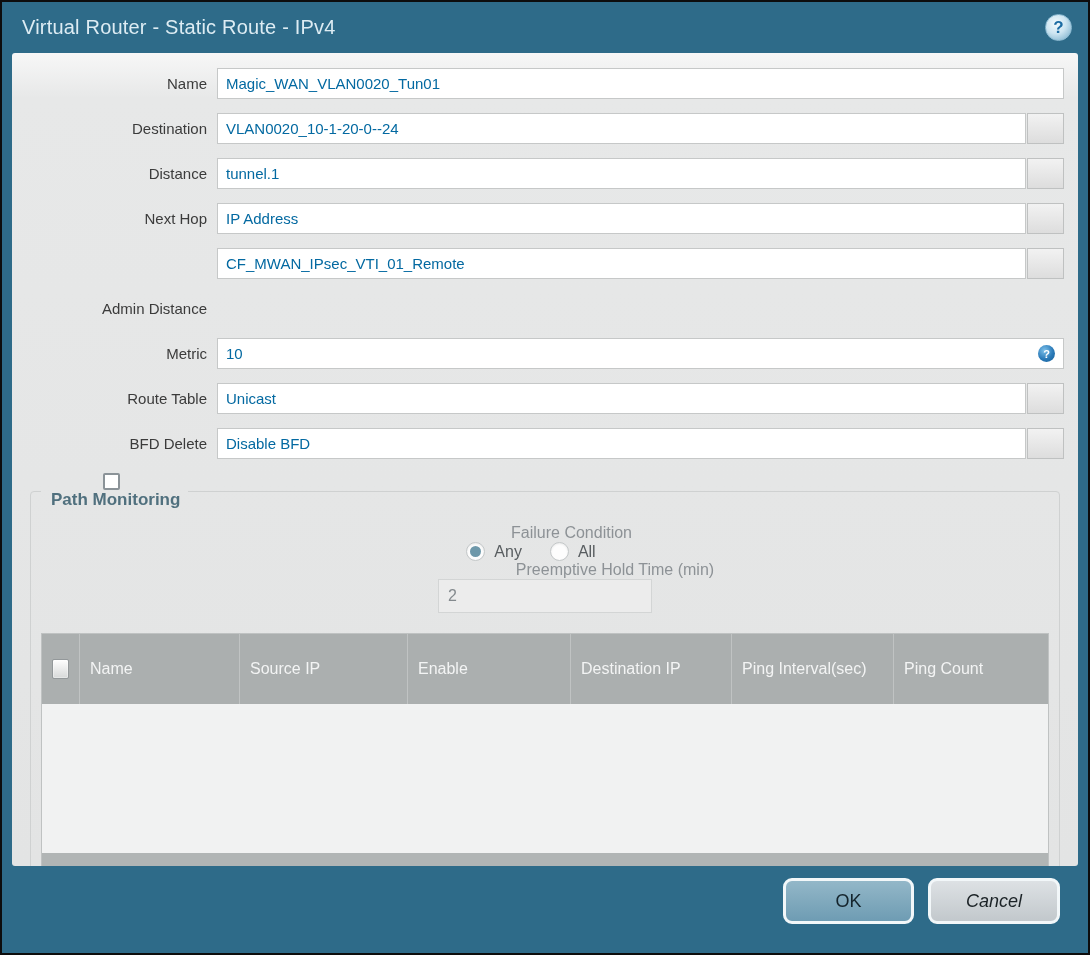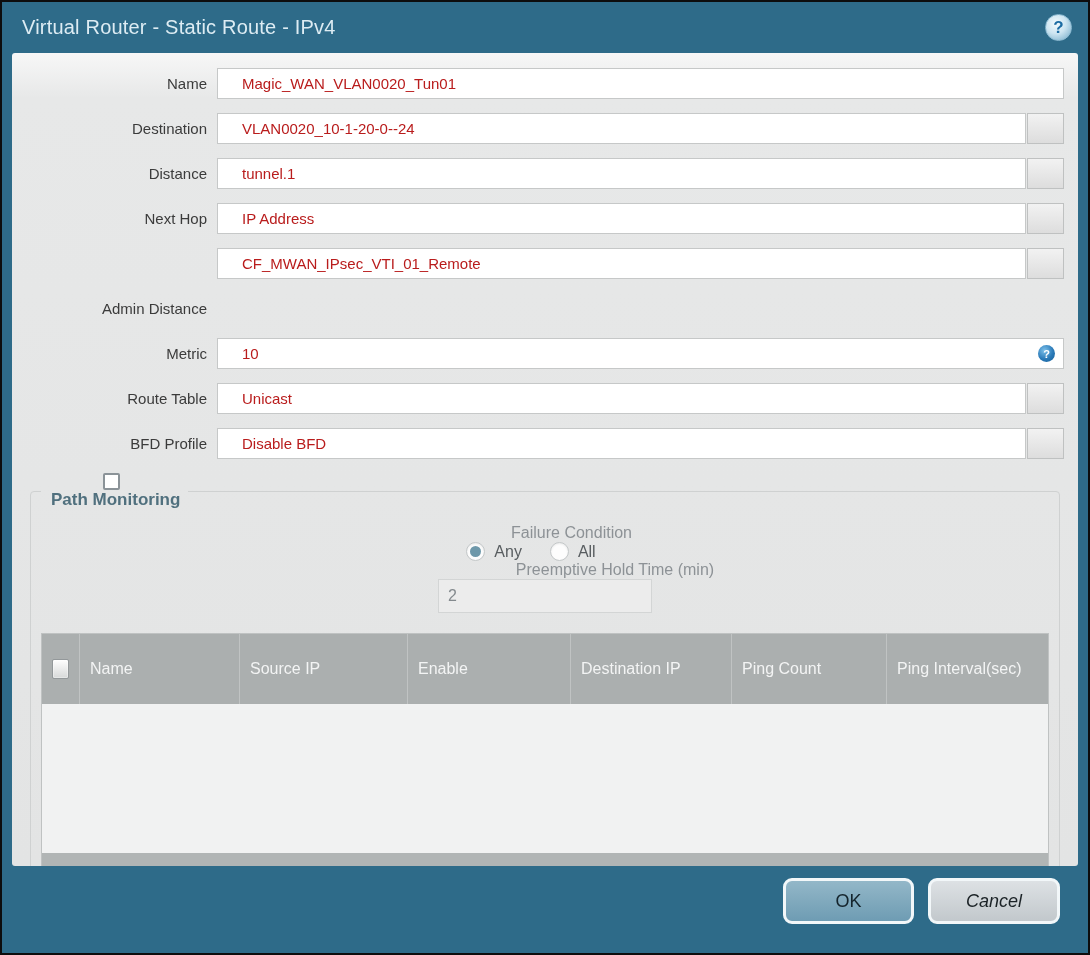--- a/index.html
+++ b/index.html
@@ -58,22 +58,22 @@
     color: #3b3b3b;
     flex: none;
   }
   .field { flex: 1; display: flex; position: relative; height: 31px; }
   .text-input {
     flex: 1; height: 31px;
     border: 1px solid #c6c8c8;
     background: #ffffff;
     font-family: "Liberation Sans", sans-serif;
     font-size: 15px;
-    color: #b91c1c;
-    padding: 0 24px;
+    color: #0369a1;
+    padding: 0 8px;
     outline: none;
     min-width: 0;
   }
   .text-input::placeholder { color: #a6abaf; }
   .drop-btn {
     width: 37px; height: 31px;
     margin-left: 1px;
     border: 1px solid #bfc1c1;
     background: linear-gradient(#f2f2f2, #dddddd);
     display: flex; align-items: center; justify-content: center;
@@ -326,21 +326,21 @@
         <div class="form-label">Route Table</div>
         <div class="field">
           <input class="text-input" type="text" value="Unicast" style="">
           <div class="drop-btn">
             <span class="tri"></span>
           </div>
         </div>
       </div>
 
       <div class="form-row">
-        <div class="form-label">BFD Profile</div>
+        <div class="form-label">BFD Delete</div>
         <div class="field">
           <input class="text-input" type="text" value="Disable BFD" style="">
           <div class="drop-btn">
             <span class="tri"></span>
           </div>
         </div>
       </div>
 
     </div>
 
@@ -368,22 +368,22 @@
 
       <div class="pm-table">
         <div class="tbl-header">
           <div class="th check-col">
             <div class="tbl-checkbox"></div>
           </div>
           <div class="th col-name">Name</div>
           <div class="th col-srcip">Source IP</div>
           <div class="th col-enable">Enable</div>
           <div class="th col-dstip">Destination IP</div>
+          <div class="th col-pingint">Ping Interval(sec)</div>
           <div class="th col-pingcnt">Ping Count</div>
-          <div class="th col-pingint">Ping Interval(sec)</div>
         </div>
         <div class="tbl-body"></div>
         <div class="tbl-footer">
           <div class="tbl-btn">
             <div class="btn-glyph add-glyph">+</div>
             <div class="add-label">Add</div>
           </div>
           <div class="tbl-btn">
             <div class="btn-glyph del-glyph">−</div>
             <div class="del-label">Delete</div>

